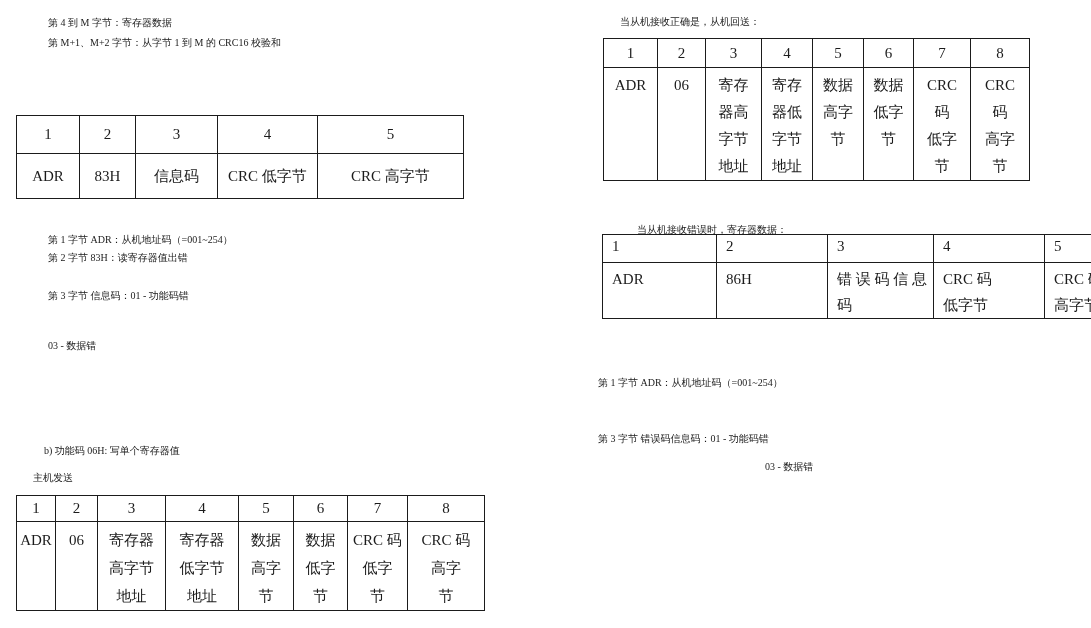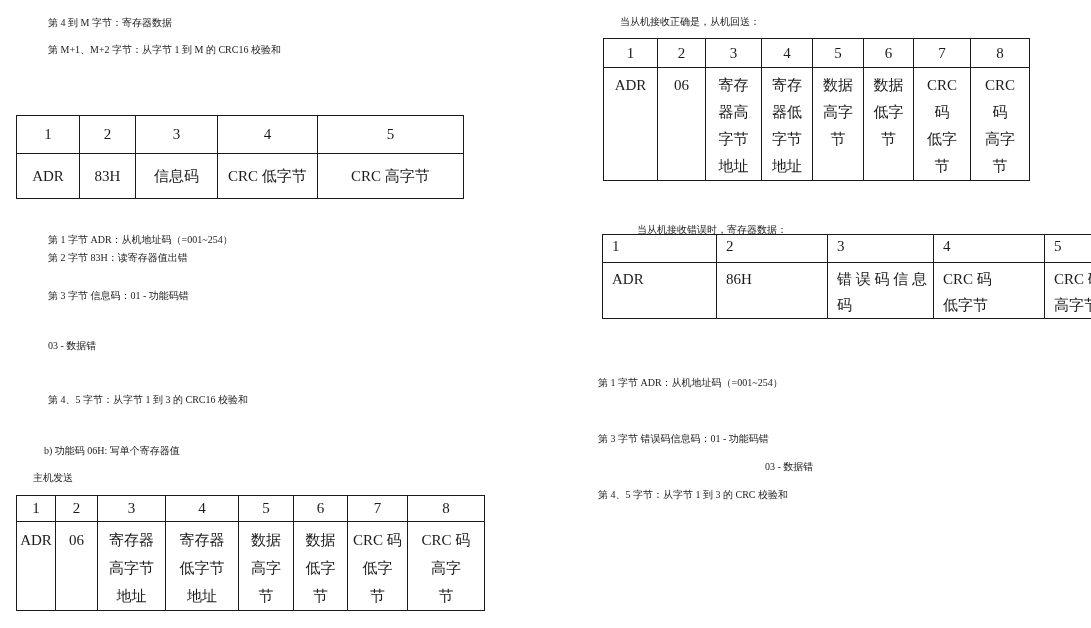--- a/index.html
+++ b/index.html
@@ -19,21 +19,21 @@
   
   table.leftal td{text-align:left;vertical-align:top;padding:3px 4px 0 9px;}
   table.leftal tr.multi td{white-space:pre-line;line-height:26px;}
 </style>
 </head>
 <body>
 
 <div class="canvas">
 
   <div class="t" style="left:48px;top:12px">第 4 到 M 字节：寄存器数据</div>
-  <div class="t" style="left:48px;top:39px">第 M+1、M+2 字节：从字节 1 到 M 的 CRC16 校验和</div>
+  <div class="t" style="left:48px;top:32px">第 M+1、M+2 字节：从字节 1 到 M 的 CRC16 校验和</div>
 
 
   <table class="doc center" style="left:16px;top:115px;width:447px">
     <colgroup>
         <col style="width:63px">
         <col style="width:56px">
         <col style="width:82px">
         <col style="width:100px">
         <col style="width:146px">
       </colgroup>
@@ -53,21 +53,20 @@
       <td>CRC 高字节</td>
     </tr>
   </tbody>
     </table>
 
   <div class="t" style="left:48px;top:229px">第 1 字节 ADR：从机地址码（=001~254）</div>
   <div class="t" style="left:48px;top:247px">第 2 字节 83H：读寄存器值出错</div>
   <div class="t" style="left:48px;top:285px">第 3 字节 信息码：01 - 功能码错</div>
 
   <div class="t" style="left:48px;top:335px">03 - 数据错</div>
-  <div class="t" style="left:48px;top:389px">第 4、5 字节：从字节 1 到 3 的 CRC16 校验和</div>
 
   <div class="t" style="left:44px;top:440px">b) 功能码 06H: 写单个寄存器值</div>
   <div class="t" style="left:33px;top:467px">主机发送</div>
 
   <table class="doc center" style="left:16px;top:495px;width:468px">
     <colgroup>
         <col style="width:39px">
         <col style="width:42px">
         <col style="width:68px">
         <col style="width:73px">
@@ -192,15 +191,14 @@
 低字节</td>
       <td>CRC 码
 高字节</td>
     </tr>
   </tbody>
     </table>
 
   <div class="t" style="left:598px;top:372px">第 1 字节 ADR：从机地址码（=001~254）</div>
   <div class="t" style="left:598px;top:428px">第 3 字节 错误码信息码：01 - 功能码错</div>
   <div class="t" style="left:765px;top:456px">03 - 数据错</div>
-  <div class="t" style="left:598px;top:484px">第 4、5 字节：从字节 1 到 3 的 CRC 校验和</div>
 
 </div>
 
 </body></html>

